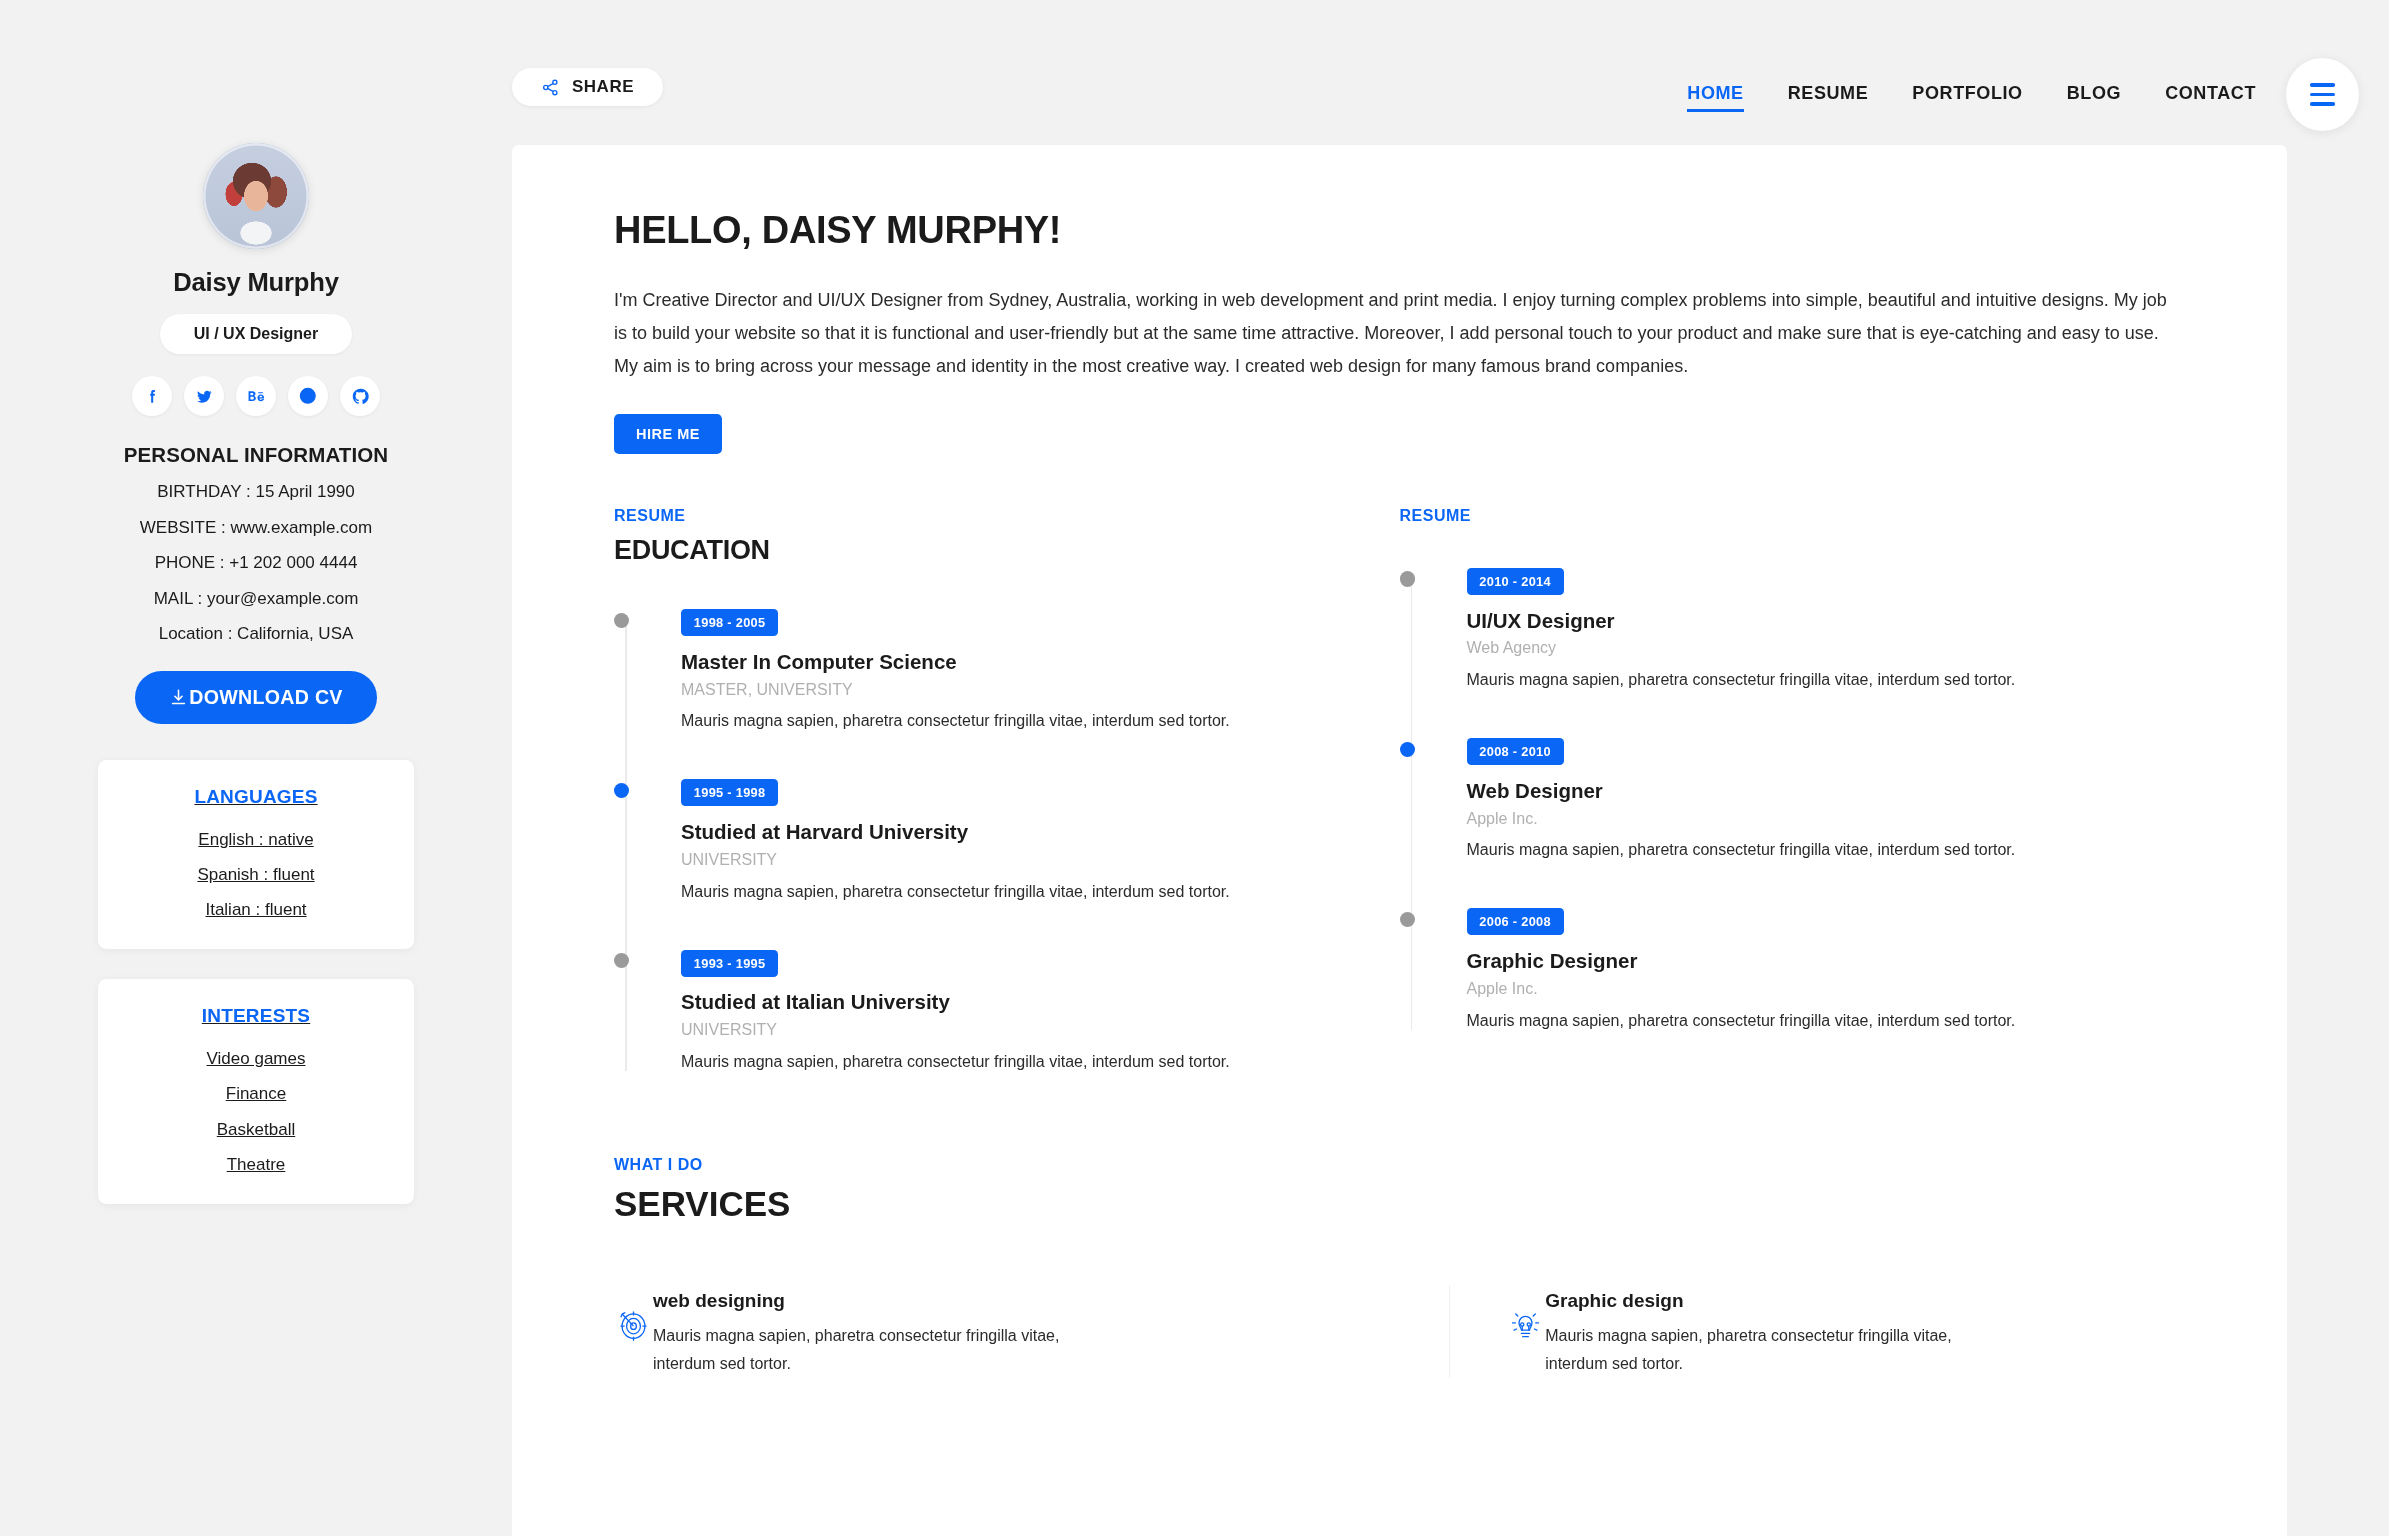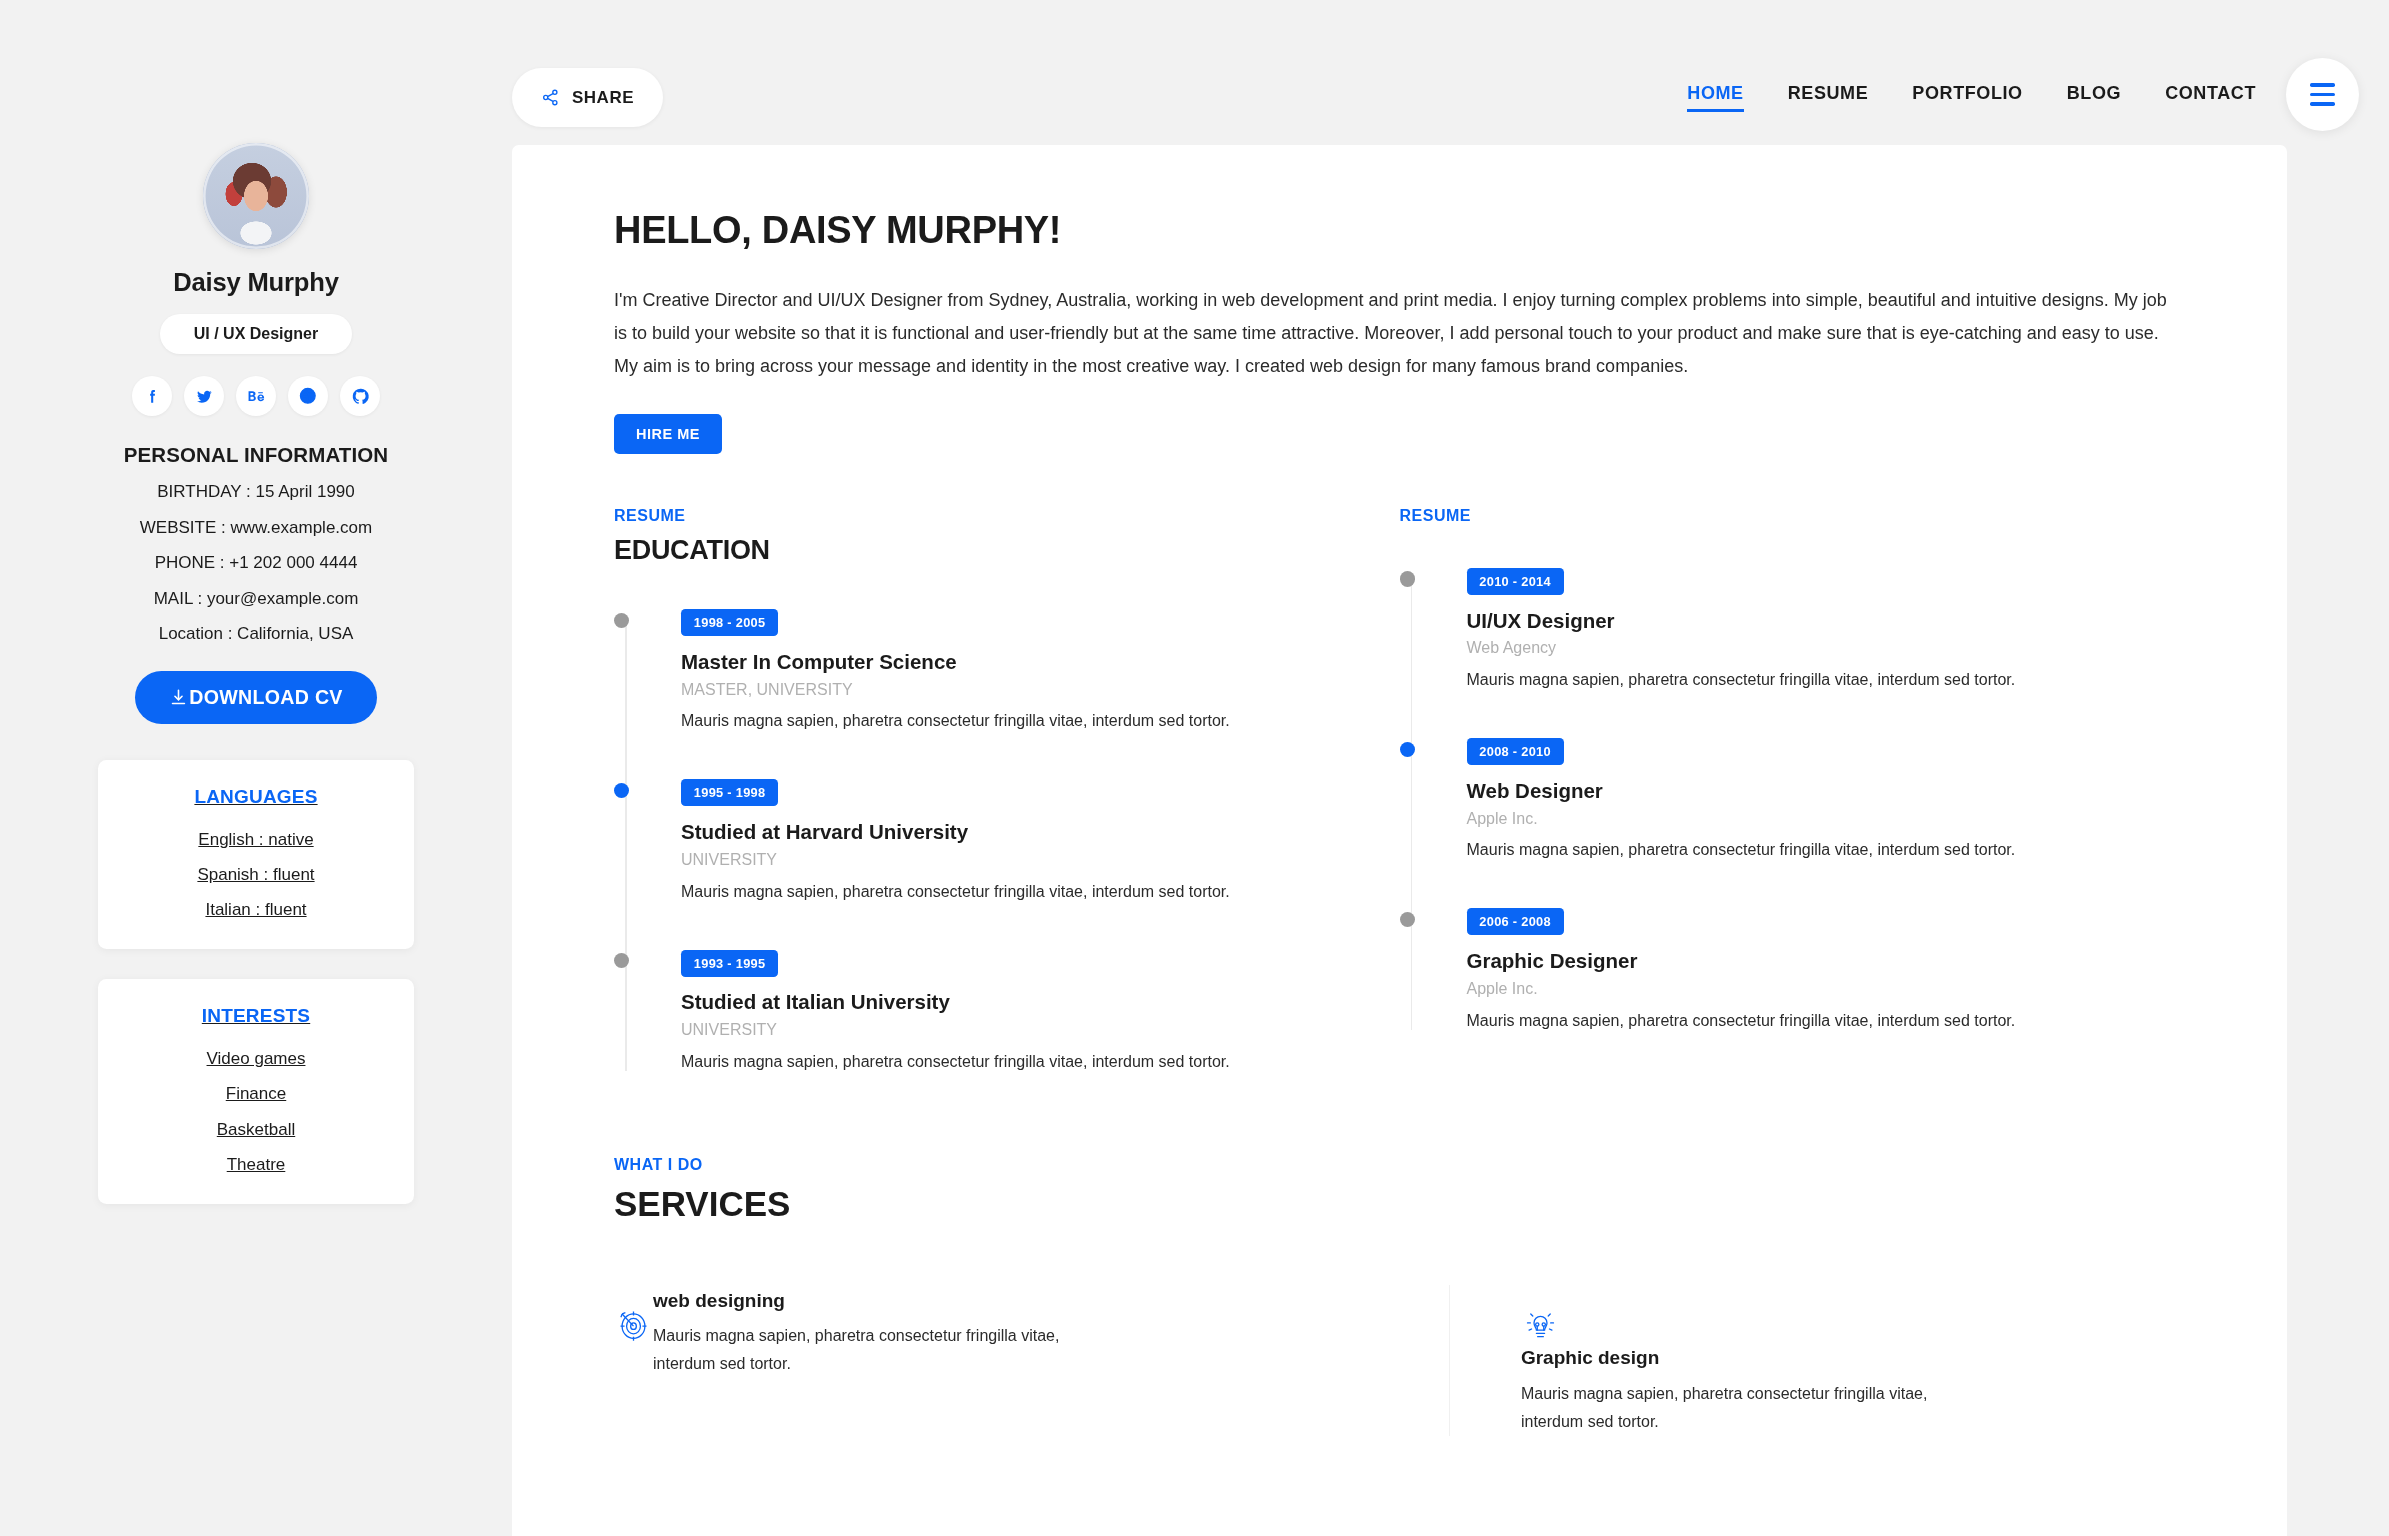--- a/index.html
+++ b/index.html
@@ -147,21 +147,21 @@
   .card-row:first-of-type { margin-top: 0; }
 
   
   #share-btn {
     position: absolute;
     left: 512px; top: 68px;
     display: flex; align-items: center; gap: 12px;
     background: #fff;
     border: none;
     border-radius: 853px;
-    height: 59px;
+    height: 38px;
     padding: 0 29px;
     font-size: 17px;
     font-weight: 700;
     letter-spacing: 0.5px;
     color: #1b1b1b;
     font-family: inherit;
     box-shadow: 0 0.9px 4.3px rgba(0,0,0,.06);
     cursor: pointer;
   }
   #share-btn svg { stroke: #0a66f5; }
@@ -339,24 +339,23 @@
     margin-top: 61px;
   }
   .service {
     width: 811px;
     display: flex;
     align-items: flex-start;
     padding-top: 5.1px;
   }
   .service + .service {
     border-left: 1.7px solid #f0f0f0;
-    padding-left: 71px;
+    padding-left: 56px;
     margin-left: 51px;
     width: 759px;
-    flex-direction: column;
   }
   .service-icon { flex: 0 0 auto; padding-top: 15.4px; }
   .service-icon svg { stroke: #0a66f5; fill: none; }
   .service-title { font-size: 19px; font-weight: 700; }
   .service-desc {
     margin-top: 10.2px;
     font-size: 16px;
     line-height: 28px;
     color: #2b2b2b;
     max-width: 444px;

